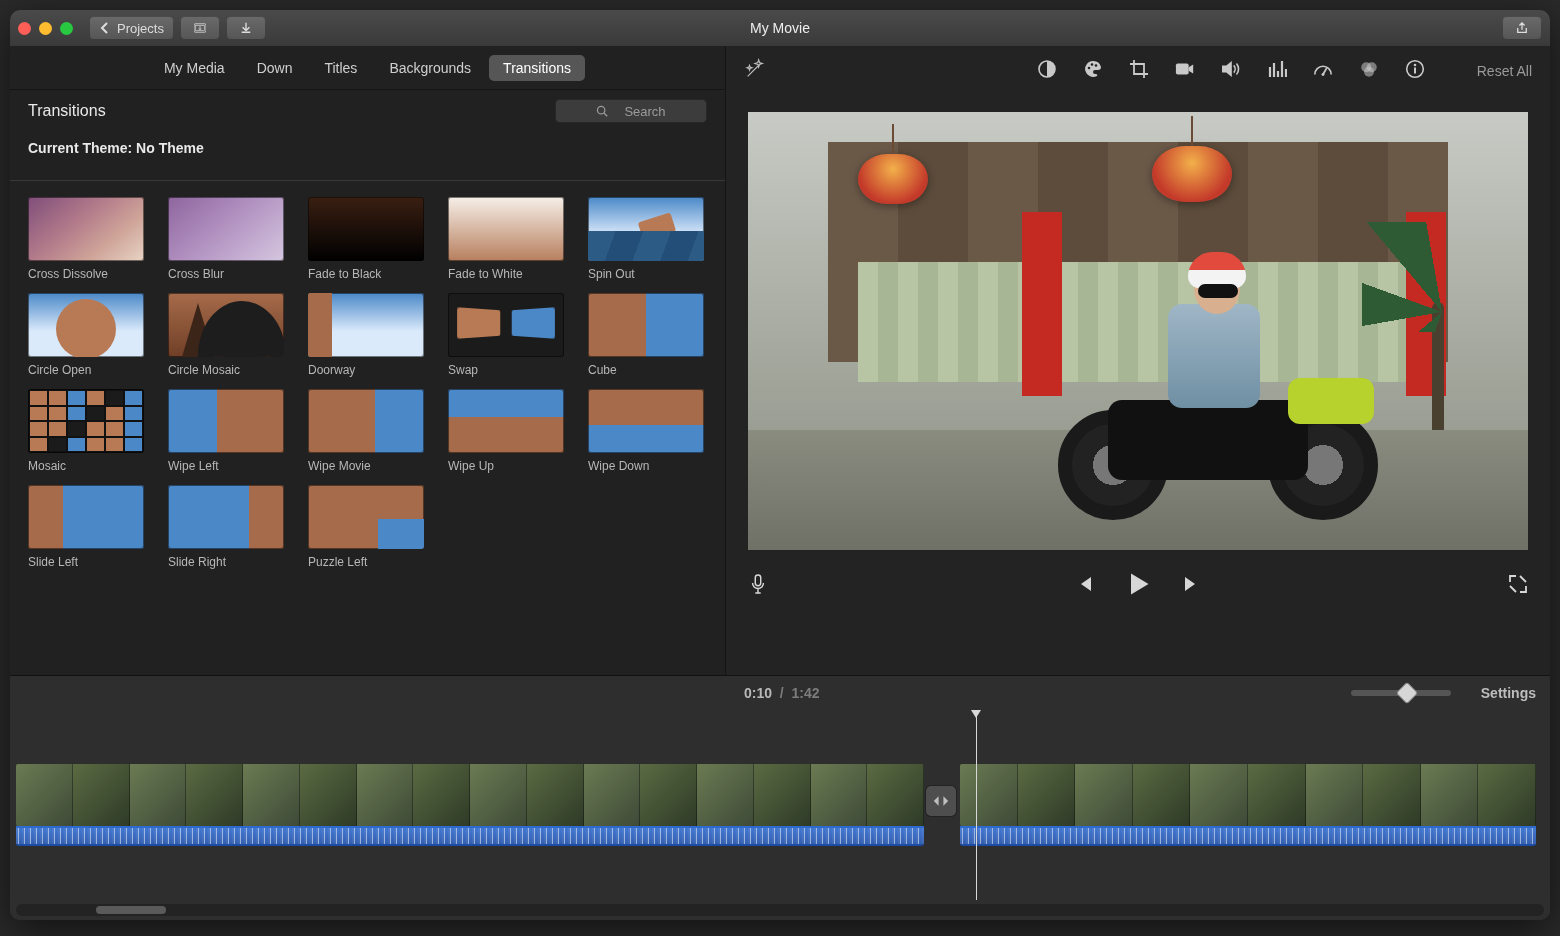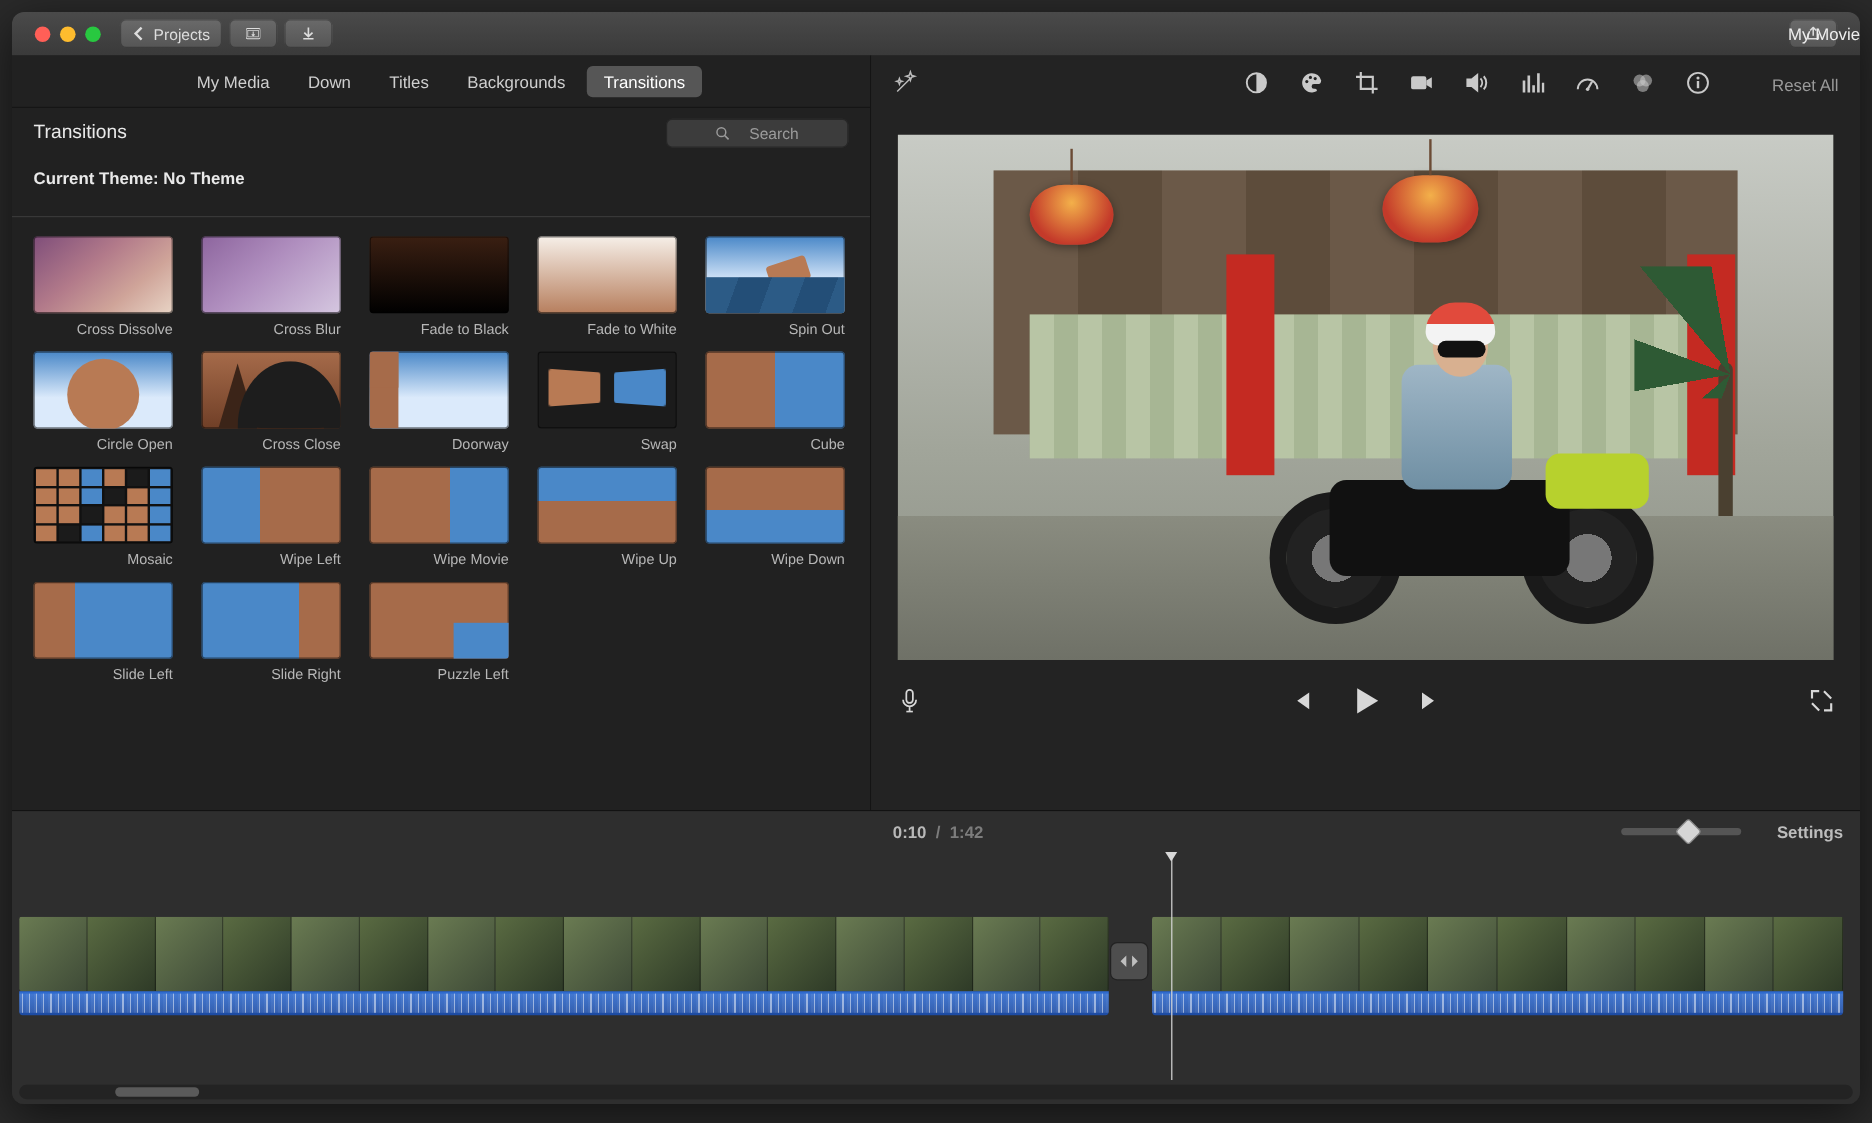--- a/index.html
+++ b/index.html
@@ -1,27 +1,27 @@
 <!DOCTYPE html>
 <html><head>
   <meta charset="utf-8">
   <style>
     * { box-sizing: border-box; margin: 0; padding: 0; font-family: -apple-system, "Helvetica Neue", Arial, sans-serif; -webkit-font-smoothing: antialiased; }
     body { background: #2a2a2a; color: #c8c8c8; width: 1560px; height: 936px; overflow: hidden; }
 
     .window { width: 1540px; height: 910px; margin: 10px auto; background: #202020; border-radius: 10px; overflow: hidden; display: flex; flex-direction: column; box-shadow: 0 10px 40px rgba(0,0,0,.6); }
 
     
-    .titlebar { height: 36px; display:flex; align-items:center; padding: 0 19px; background: linear-gradient(#4a4a4a,#3a3a3a); position: relative; }
+    .titlebar { height: 36px; display:flex; align-items:center; padding: 0 8px; background: linear-gradient(#4a4a4a,#3a3a3a); position: relative; }
     .traffic { display:flex; gap:8px; margin-right:10px; }
     .dot { width:13px; height:13px; border-radius:50%; }
     .dot.red{background:#ff5f57;} .dot.yellow{background:#febc2e;} .dot.green{background:#28c840;}
     .tb-btn { height:24px; padding:0 10px; margin-left:6px; display:flex; align-items:center; gap:6px; border-radius:5px; background: linear-gradient(#6a6a6a,#555); box-shadow: inset 0 0 0 1px rgba(0,0,0,.3); font-size:13px; color:#ddd; cursor:pointer; }
     .tb-btn svg { width:12px; height:12px; fill:#ddd; }
-    .titlebar .title { position:absolute; left:0; right:0; text-align:right; font-size:14px; color:#eee; pointer-events:none; }
+    .titlebar .title { position:absolute; left:0; right:0; text-align:center; font-size:14px; color:#eee; pointer-events:none; }
     .titlebar .right { margin-left:auto; }
 
     
     .upper { flex:0 0 630px; display:flex; border-bottom:1px solid #121212; background:#232323; }
 
     
     .library { width: 745px; display:flex; flex-direction:column; border-right:1px solid #141414; background:#212121; }
     .segtab { height:44px; display:flex; align-items:center; justify-content:center; gap:4px; border-bottom:1px solid #151515; }
     .seg { font-size:14px; color:#cfcfcf; padding:5px 14px; border-radius:5px; cursor:pointer; }
     .seg.active { background:#565656; color:#fff; }
@@ -29,21 +29,21 @@
     .libhead { height:42px; display:flex; align-items:center; padding:0 18px; gap:10px; }
     .libhead .title { font-size:16px; color:#e9e9e9; }
     .search { margin-left:auto; width:152px; height:24px; border-radius:5px; background:#3c3c3c; display:flex; align-items:center; justify-content:center; gap:16px; color:#9b9b9b; font-size:13px; box-shadow: inset 0 0 0 1px rgba(0,0,0,.35); }
     .search svg { width:12px; height:12px; fill:#9b9b9b; }
 
     .theme { font-size:14px; color:#e9e9e9; padding: 8px 18px 24px; border-bottom:1px solid #383838; margin: 0 0 8px; font-weight:600; }
 
     .grid { padding: 8px 18px 16px; display:grid; grid-template-columns: repeat(5, 116px); column-gap: 24px; row-gap: 12px; overflow:auto; }
     .item { width:116px; cursor:pointer; }
     .thumb { width:116px; height:64px; border-radius:3px; background:#333; box-shadow: inset 0 0 0 1px rgba(0,0,0,.5); position:relative; overflow:hidden; }
-    .item .cap { margin-top:6px; font-size:12px; color:#b7b7b7; text-align:right; }
+    .item .cap { margin-top:6px; font-size:12px; color:#b7b7b7; text-align:left; }
 
     
     .forest { background: linear-gradient(#a66b4a,#703f27); }
     .forest::before,.forest::after{content:"";position:absolute;bottom:0;border-left:16px solid transparent;border-right:16px solid transparent;border-bottom:54px solid #3b2418;}
     .forest::before{left:14px;}
     .forest::after{right:14px;}
     .sky { background: linear-gradient(#4a88c8,#dbeafb 60%); }
     .sky::after{content:"";position:absolute;left:0;right:0;bottom:0;height:30px;background:linear-gradient(180deg, rgba(0,0,0,0) 0%, rgba(0,0,0,0)),
       repeating-linear-gradient(110deg, #2c5b86 0 26px, #234e77 26px 52px);}
     .hazeA{background:linear-gradient(140deg,#7f4e7a,#b27a8a 40%,#cfa499 70%,#e8d4c5);}    
@@ -214,21 +214,21 @@
               <div class="chip" style="background: rgb(184, 122, 84);"></div>
             </div>
             <div class="cap">Spin Out</div>
           </div>
           <div class="item">
             <div class="thumb sky circle open"></div>
             <div class="cap">Circle Open</div>
           </div>
           <div class="item">
             <div class="thumb forest circle close"></div>
-            <div class="cap">Cross Close</div>
+            <div class="cap">Circle Mosaic</div>
           </div>
           <div class="item">
             <div class="thumb sky doorway"></div>
             <div class="cap">Doorway</div>
           </div>
           <div class="item">
             <div class="thumb swap">
               <div class="p l"></div>
               <div class="p r"></div>
             </div>

